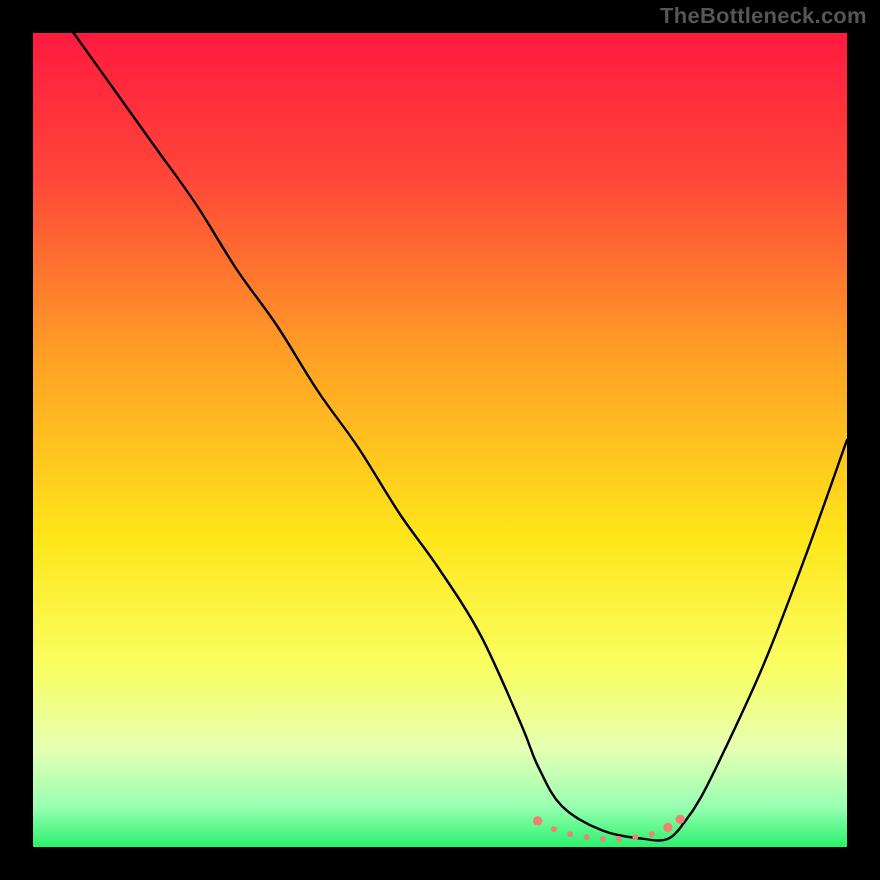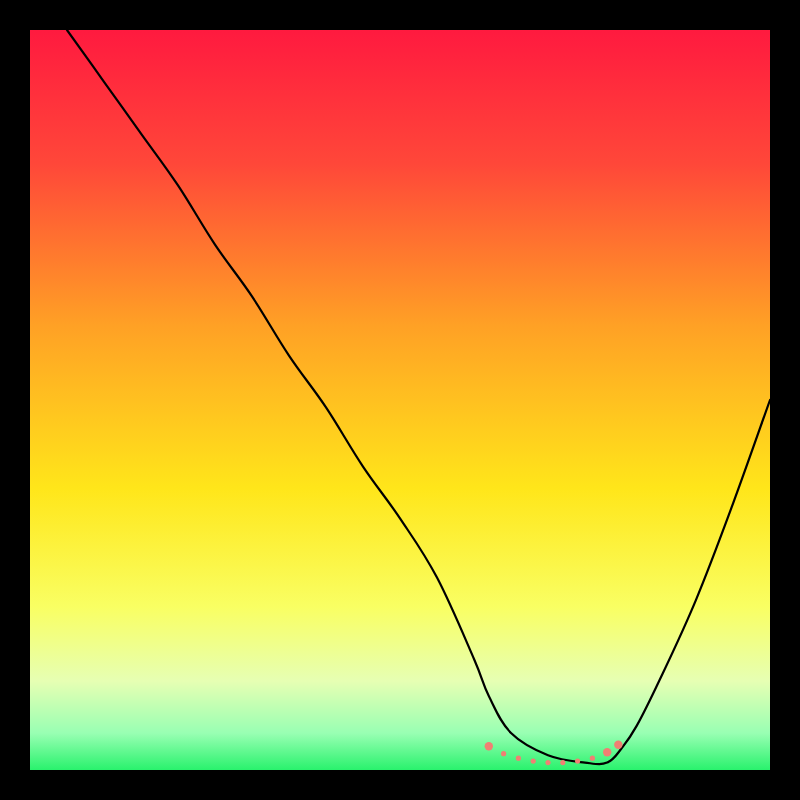--- a/index.html
+++ b/index.html
@@ -18,20 +18,21 @@
     position: absolute;
     left: 30px; top: 30px;
     width: 740px; height: 740px;
   }
   svg { display: block; }
 </style>
 </head>
 <body>
 <div class="wrap">
 
+  <div class="watermark">TheBottleneck.com</div>
 
   <div class="plot">
     <svg id="chart-svg" width="740" height="740" viewBox="0 0 740 740" preserveAspectRatio="none">
       <defs>
         <linearGradient id="bg-grad" x1="0" y1="0" x2="0" y2="1">
             <stop offset="0%" stop-color="#ff1a3f"></stop>
             <stop offset="18%" stop-color="#ff4739"></stop>
             <stop offset="40%" stop-color="#ffa125"></stop>
             <stop offset="62%" stop-color="#ffe61a"></stop>
             <stop offset="78%" stop-color="#f9ff63"></stop>

